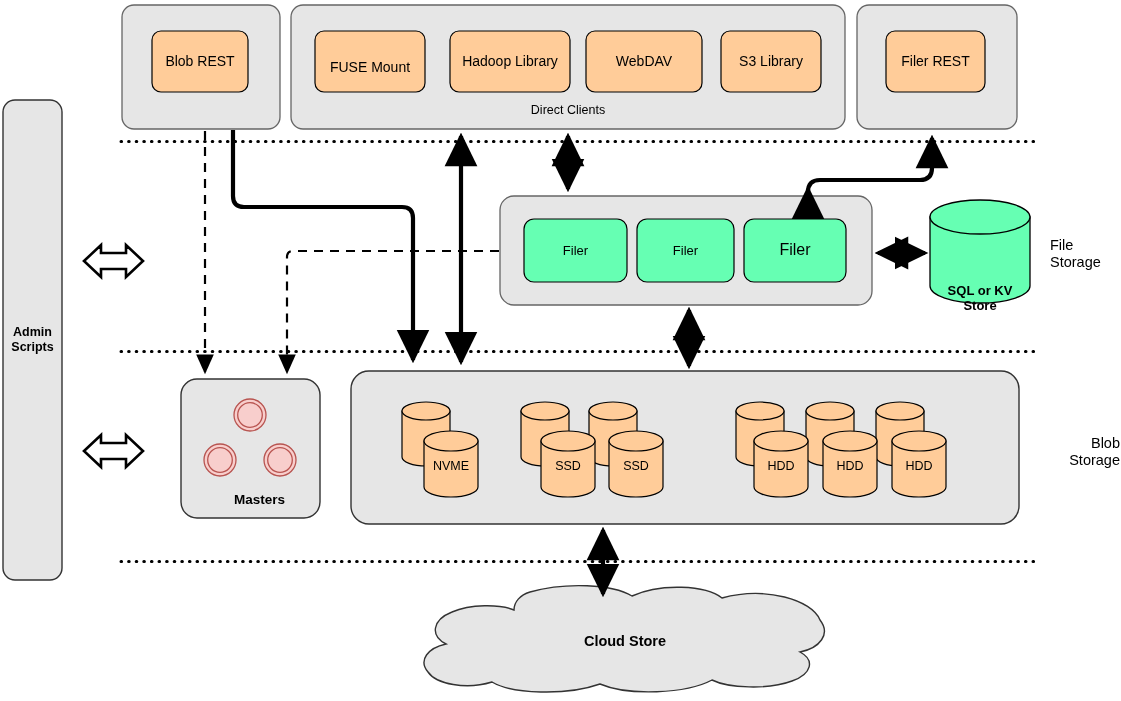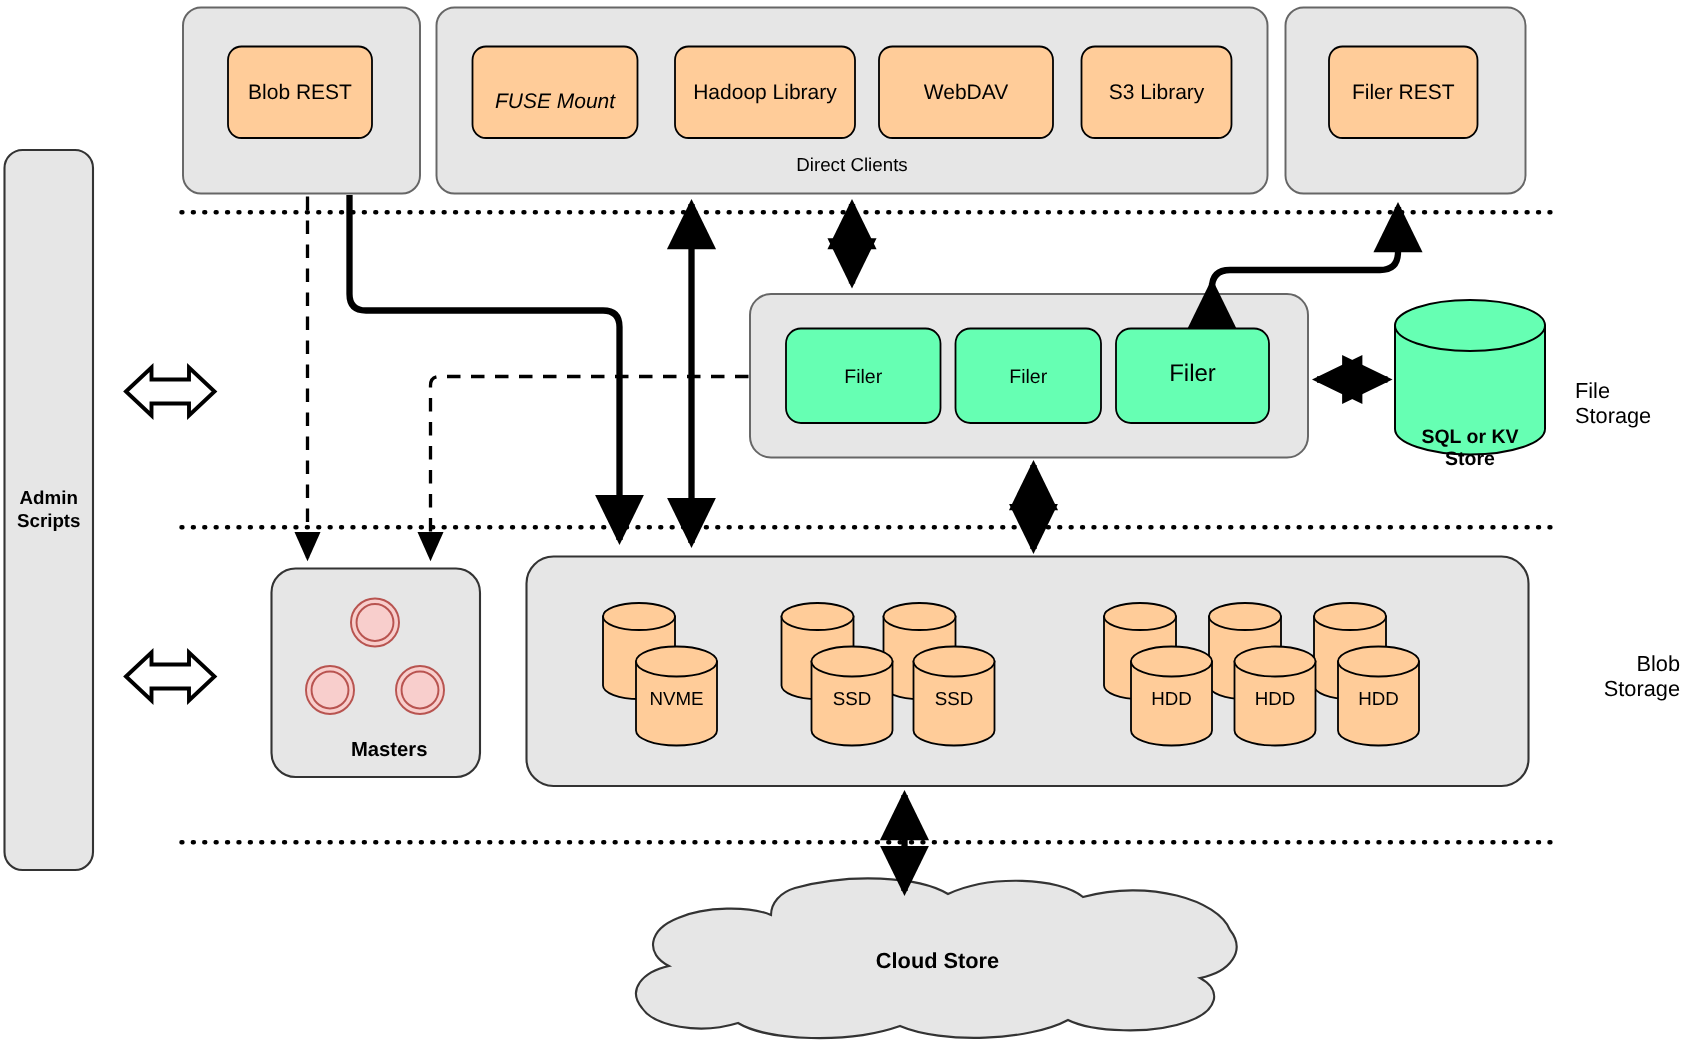--- a/index.html
+++ b/index.html
@@ -169,21 +169,21 @@
     <path d="M499,251 L293,251 Q287,251 287,257 L287,372" fill="none" stroke="#000" stroke-width="2.2" stroke-dasharray="9 7" marker-end="url(#arrEndThin)"></path>
   </svg>
 
   <div class="lbl" style="left:3px;top:318px;width:59px;height:44px;font-size:12.5px;font-weight:bold;flex-direction:column;">
     <span>Admin</span>
     <span>Scripts</span>
   </div>
 
   <div class="lbl" style="left:152px;top:31px;width:96px;height:61px;font-size:14px;">Blob REST</div>
 
-  <div class="lbl" style="left:315px;top:31px;width:110px;height:72px;font-size:14px;font-style:italic;">FUSE Mount</div>
+  <div class="lbl" style="left:315px;top:31px;width:110px;height:72px;font-size:14px;">FUSE Mount</div>
 
   <div class="lbl" style="left:450px;top:31px;width:120px;height:61px;font-size:14px;">Hadoop Library</div>
 
   <div class="lbl" style="left:586px;top:31px;width:116px;height:61px;font-size:14px;border-radius:30px;">WebDAV</div>
 
   <div class="lbl" style="left:721px;top:31px;width:100px;height:61px;font-size:14px;">S3 Library</div>
 
   <div class="lbl" style="left:886px;top:31px;width:99px;height:61px;font-size:14px;">Filer REST</div>
 
   <div class="lbl" style="left:291px;top:100px;width:554px;height:20px;font-size:12.5px;">Direct Clients</div>
@@ -192,21 +192,21 @@
 
   <div class="lbl" style="left:637px;top:219px;width:97px;height:63px;font-size:13px;">Filer</div>
 
   <div class="lbl" style="left:744px;top:219px;width:102px;height:63px;font-size:16px;">Filer</div>
 
   <div class="lbl" style="left:930px;top:228px;width:100px;height:44px;font-size:13px;font-weight:bold;flex-direction:column;margin-top:48px;">
     <span>SQL or KV</span>
     <span>Store</span>
   </div>
 
-  <div class="lbl" style="left:1050px;top:232px;width:70px;height:44px;font-size:14.5px;flex-direction:column;align-items:flex-start;margin-top:16px;">
+  <div class="lbl" style="left:1050px;top:232px;width:70px;height:44px;font-size:14.5px;flex-direction:column;align-items:flex-start;">
     <span>File</span>
     <span>Storage</span>
   </div>
 
   <div class="lbl" style="left:1050px;top:430px;width:70px;height:44px;font-size:14.5px;flex-direction:column;align-items:flex-end;">
     <span>Blob</span>
     <span>Storage</span>
   </div>
 
   <div class="lbl" style="left:181px;top:490px;width:157px;height:20px;font-size:13.5px;font-weight:bold;">Masters</div>

